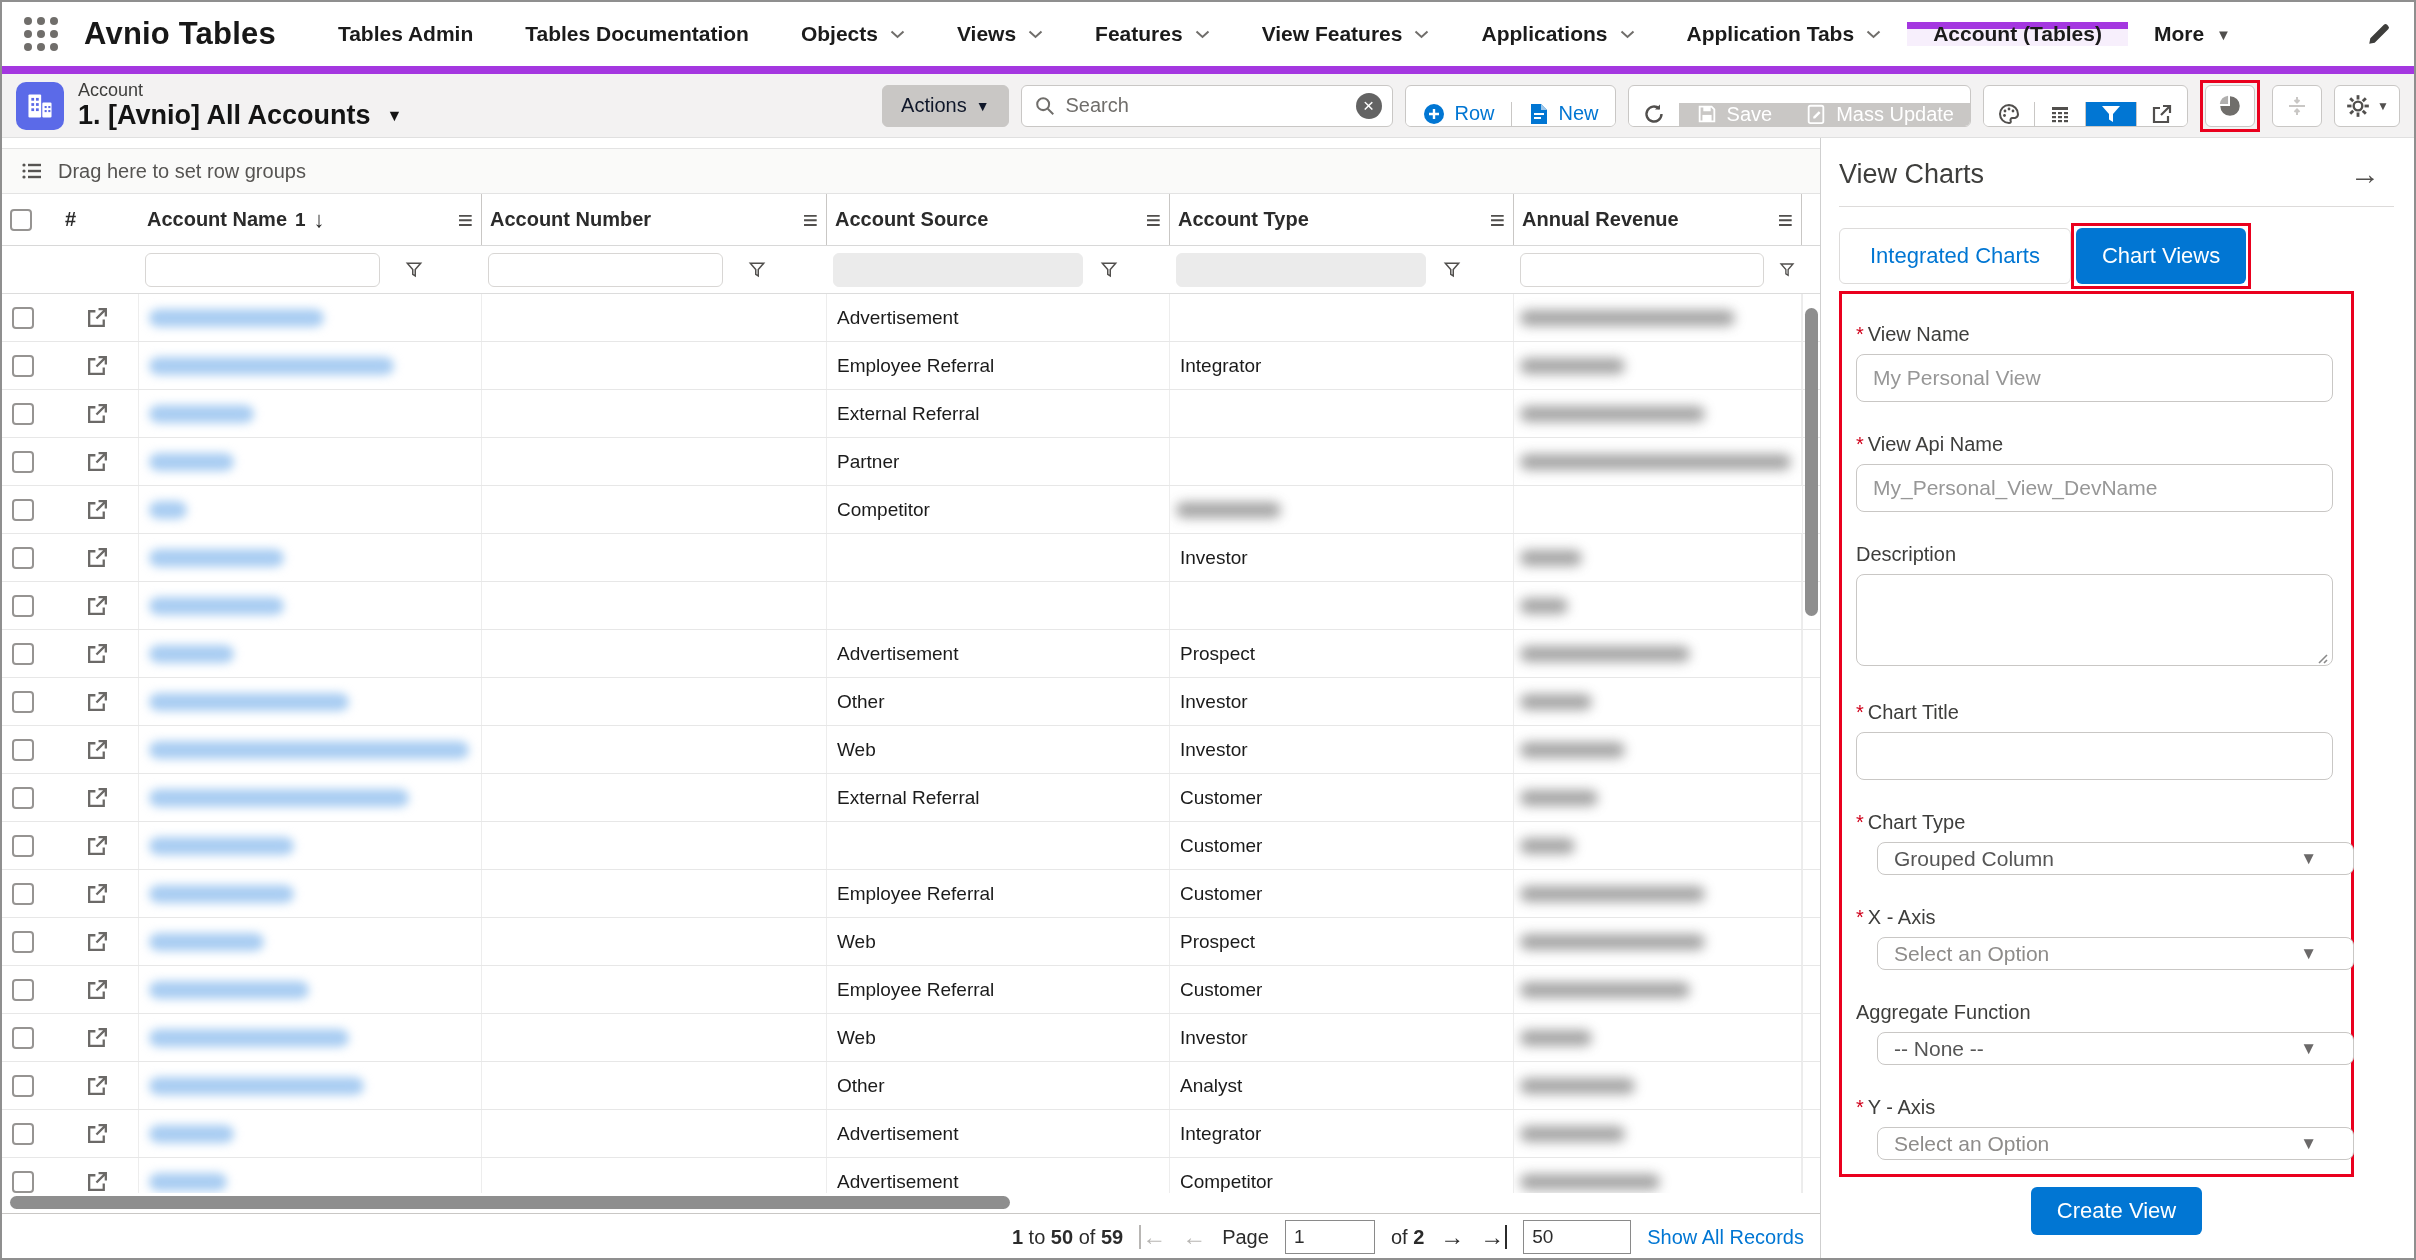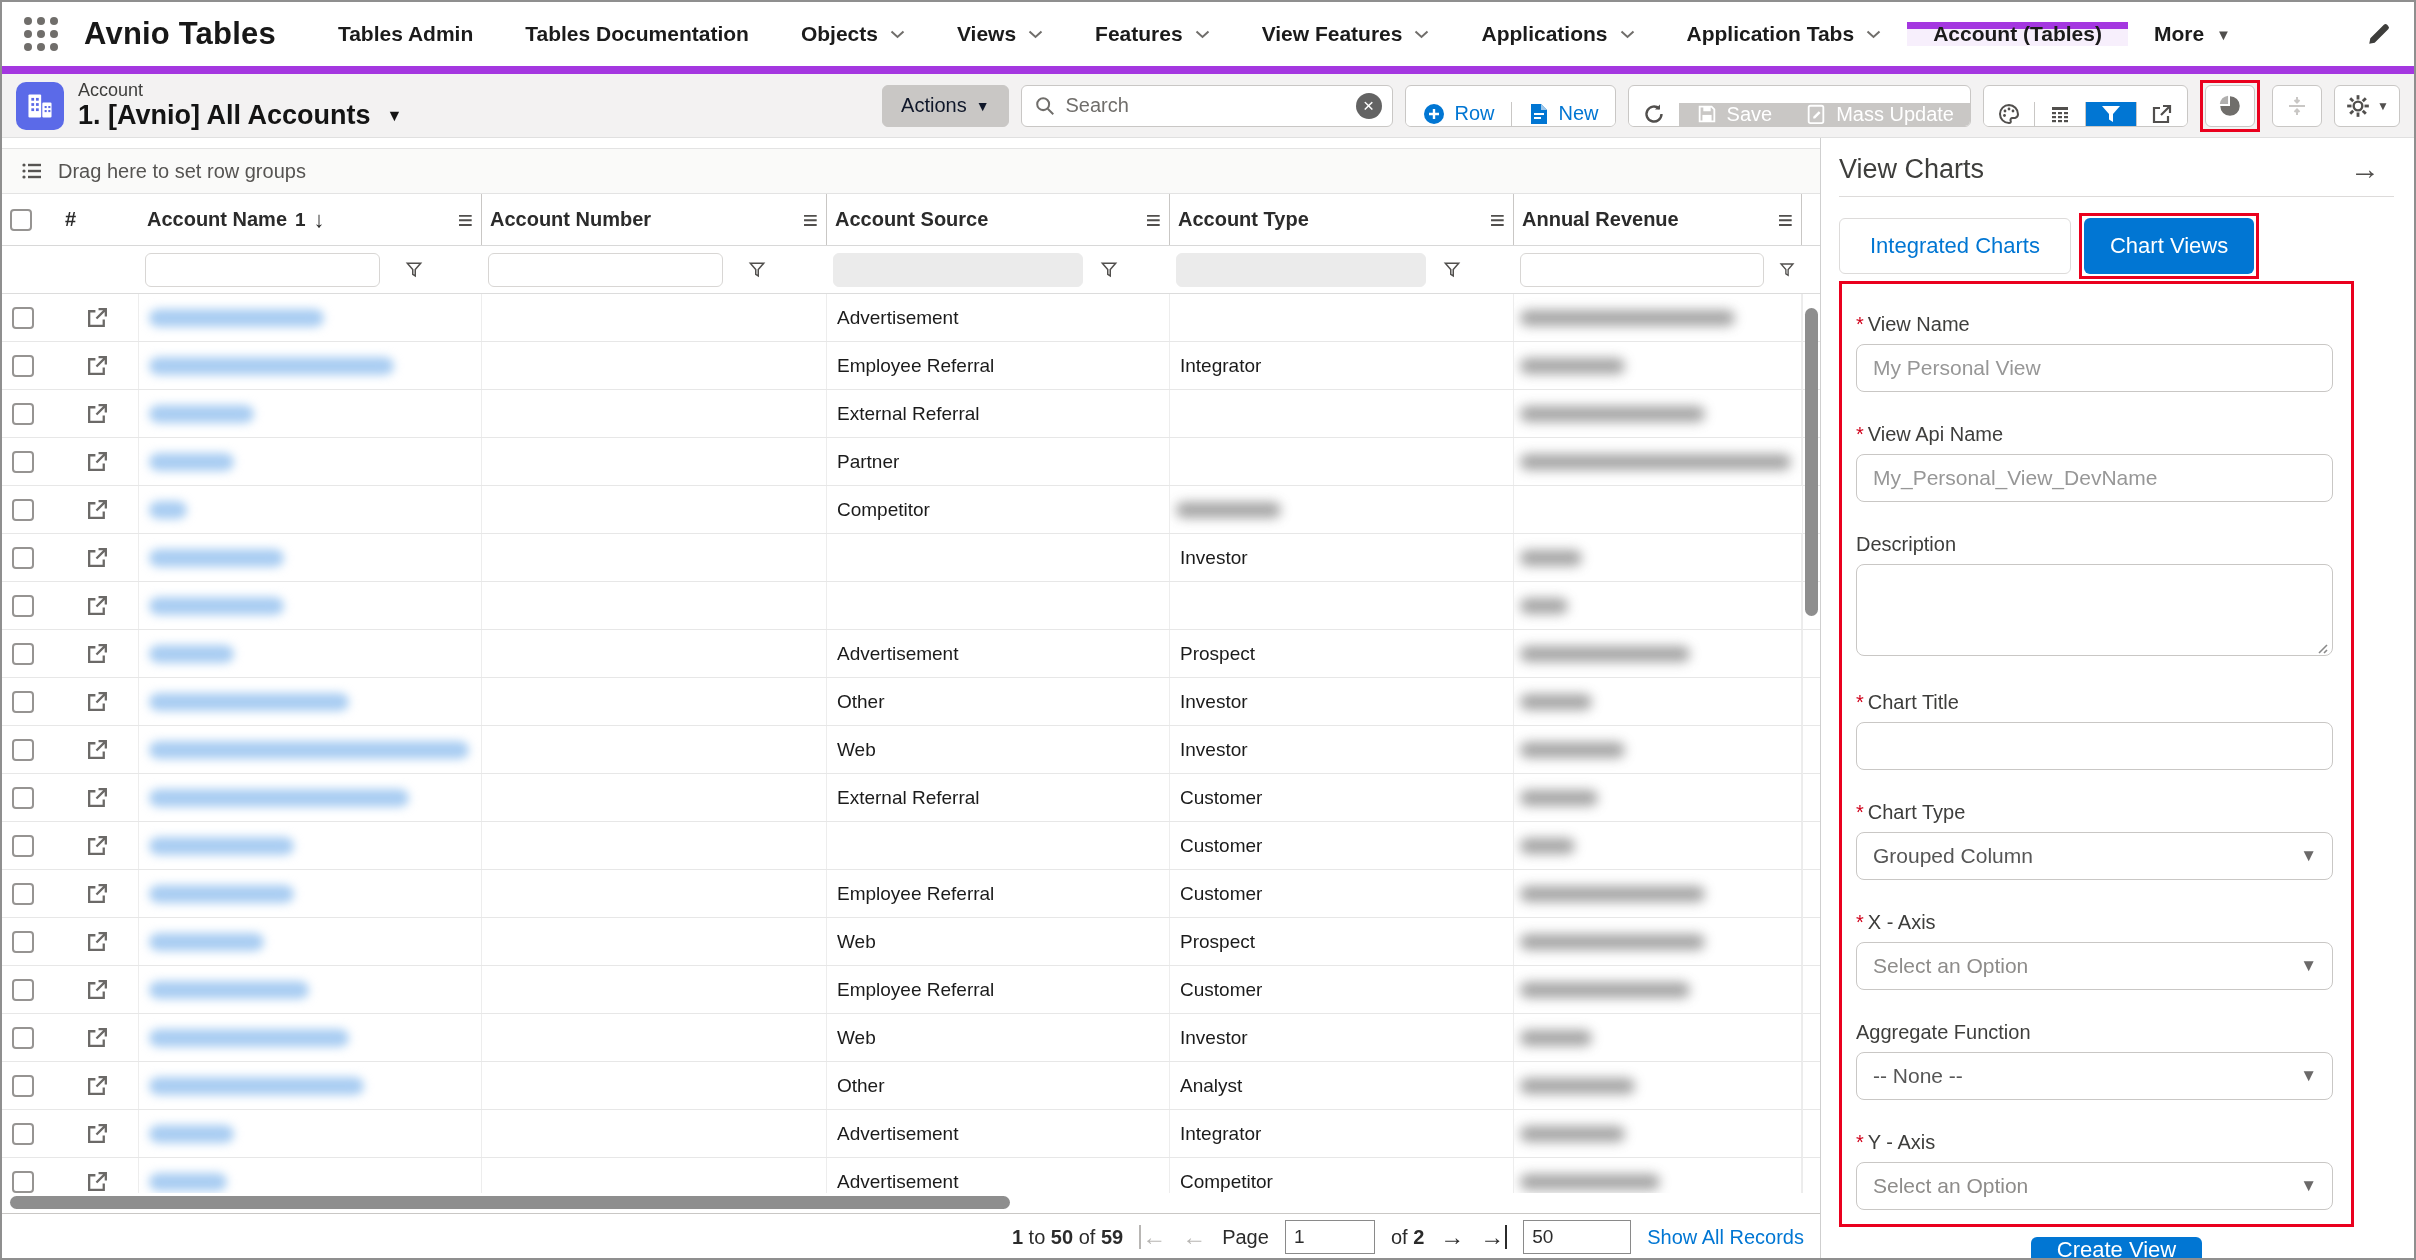--- a/index.html
+++ b/index.html
@@ -85,36 +85,36 @@
   .bar-r{border-right:2.5px solid currentColor;padding-right:1px;}
   .pag-input{width:90px;height:34px;border:1px solid #8a8a8a;font-size:19px;padding:0 8px;font-family:inherit;outline:none;color:#2b2b2b;}
   .pag-input.size{width:108px;}
   .showall{color:#0176d3;cursor:pointer;}
   
   .panel{flex:1;border-left:1px solid #cfcfcf;background:#fff;padding:0 20px 0 18px;display:flex;flex-direction:column;}
   .panel-head{display:flex;align-items:center;justify-content:space-between;margin-top:14px;height:44px;}
   .panel-title{font-size:27px;color:#3e3e3c;}
   .panel-close{font-size:30px;color:#514f4d;cursor:pointer;padding-right:14px;}
   .panel-divider{border-bottom:1px solid #dddbda;margin-top:10px;}
-  .panel-tabs{display:flex;align-items:center;margin-top:16px;gap:8px;}
+  .panel-tabs{display:flex;align-items:center;margin-top:16px;}
   .ptab{height:56px;display:flex;align-items:center;justify-content:center;font-size:22px;border-radius:6px;cursor:pointer;}
   .ptab.inactive{border:1px solid #dddbda;color:#0176d3;background:#fff;padding:0 30px;}
   .ptab.active{background:#0176d3;color:#fff;padding:0 26px;}
   .red-tab-wrap{border:3px solid #ea001e;padding:2px;}
   .form-box{border:3px solid #ea001e;margin-top:2px;width:515px;padding:0 18px 14px 14px;}
   .field{margin-top:30px;}
   .field:first-child{margin-top:28px;}
   .field-label{font-size:20px;color:#3e3e3c;line-height:24px;}
   .req{color:#d0021b;margin-right:4px;}
   .control{margin-top:8px;position:relative;}
   .t-input{width:100%;height:48px;border:1px solid #c9c7c5;border-radius:8px;padding:0 16px;font-size:21px;font-family:inherit;outline:none;color:#3e3e3c;background:#fff;}
   .t-input::placeholder{color:#979797;}
   .t-area{width:100%;height:92px;border:1px solid #c9c7c5;border-radius:8px;padding:10px 16px;font-size:21px;font-family:inherit;outline:none;resize:none;background:#fff;}
   .resize-glyph{position:absolute;right:5px;bottom:6px;pointer-events:none;}
-  .sel{width:100%;height:48px;border:1px solid #c9c7c5;border-radius:8px;padding:0 44px 0 16px;font-size:21px;display:flex;align-items:center;background:#fff;cursor:pointer;color:#565656;}
+  .sel{width:100%;height:33px;border:1px solid #c9c7c5;border-radius:8px;padding:0 44px 0 16px;font-size:21px;display:flex;align-items:center;background:#fff;cursor:pointer;color:#565656;margin-left:21px;}
   .sel.muted{color:#8e8c8a;}
   .sel .dd{position:absolute;right:16px;top:50%;transform:translateY(-50%);color:#6b6969;font-size:17px;}
   .create-btn{align-self:center;margin-top:10px;height:48px;background:#0176d3;color:#fff;border:none;border-radius:6px;
     font-size:22px;padding:0 26px;font-family:inherit;cursor:pointer;}
   svg{display:block;}
 </style>
 </head>
 <body>
 
 <div class="app">

